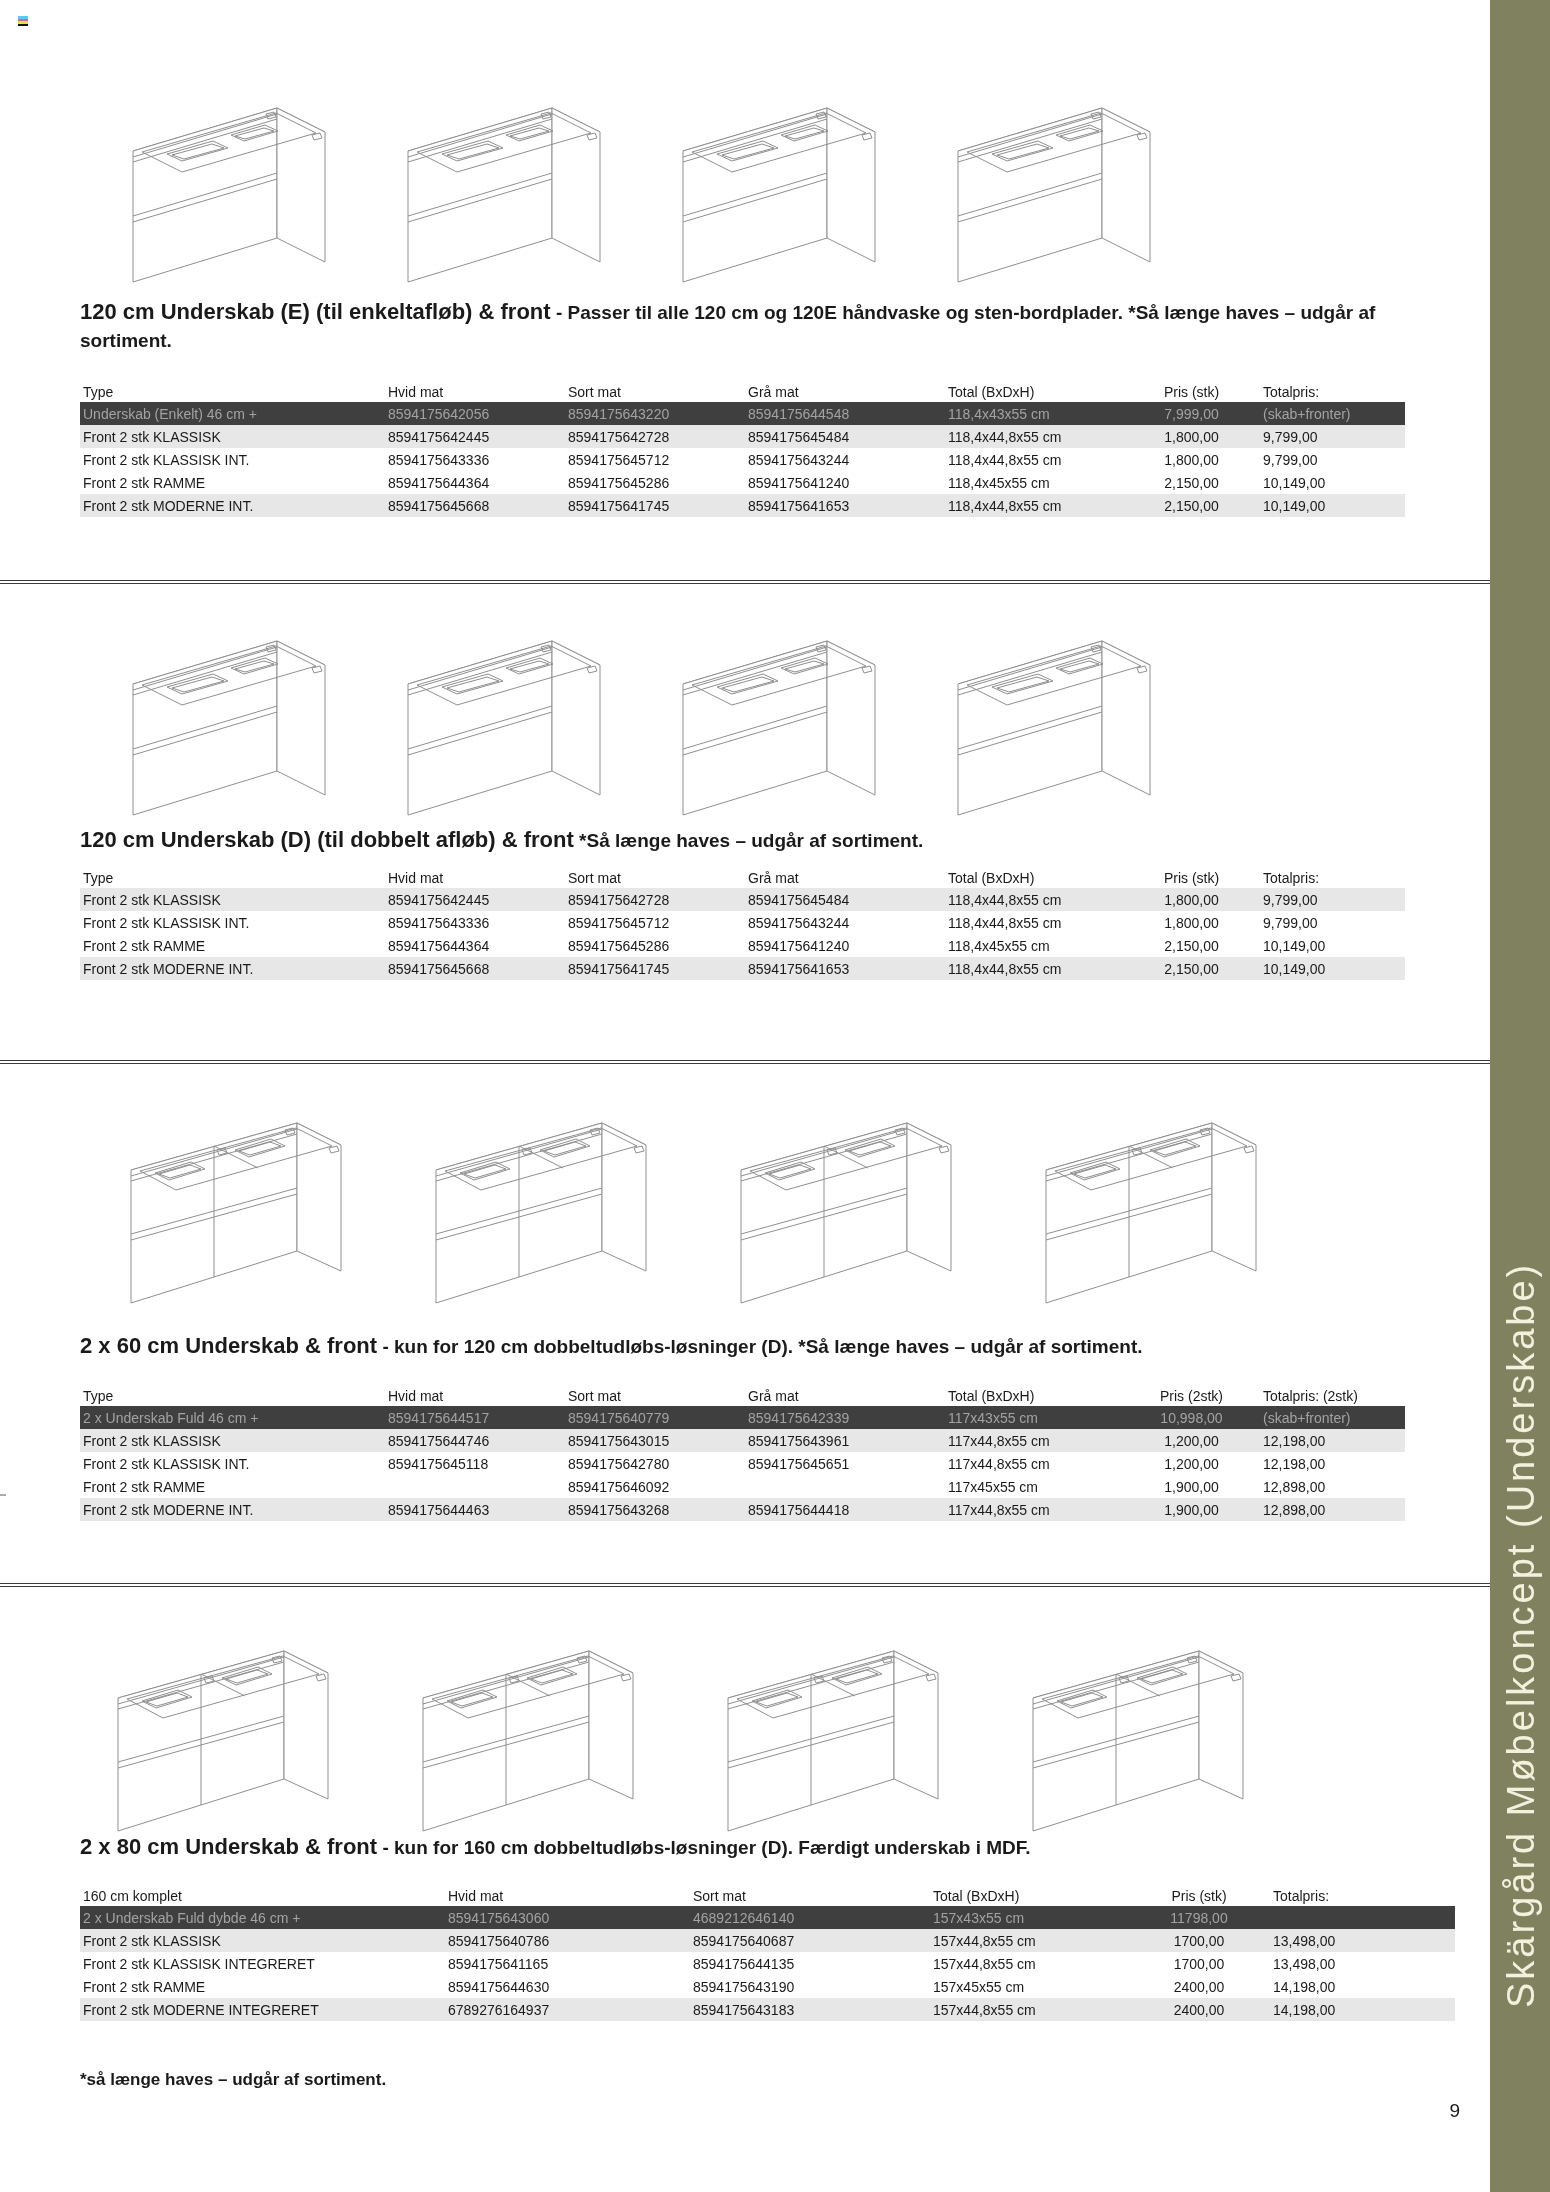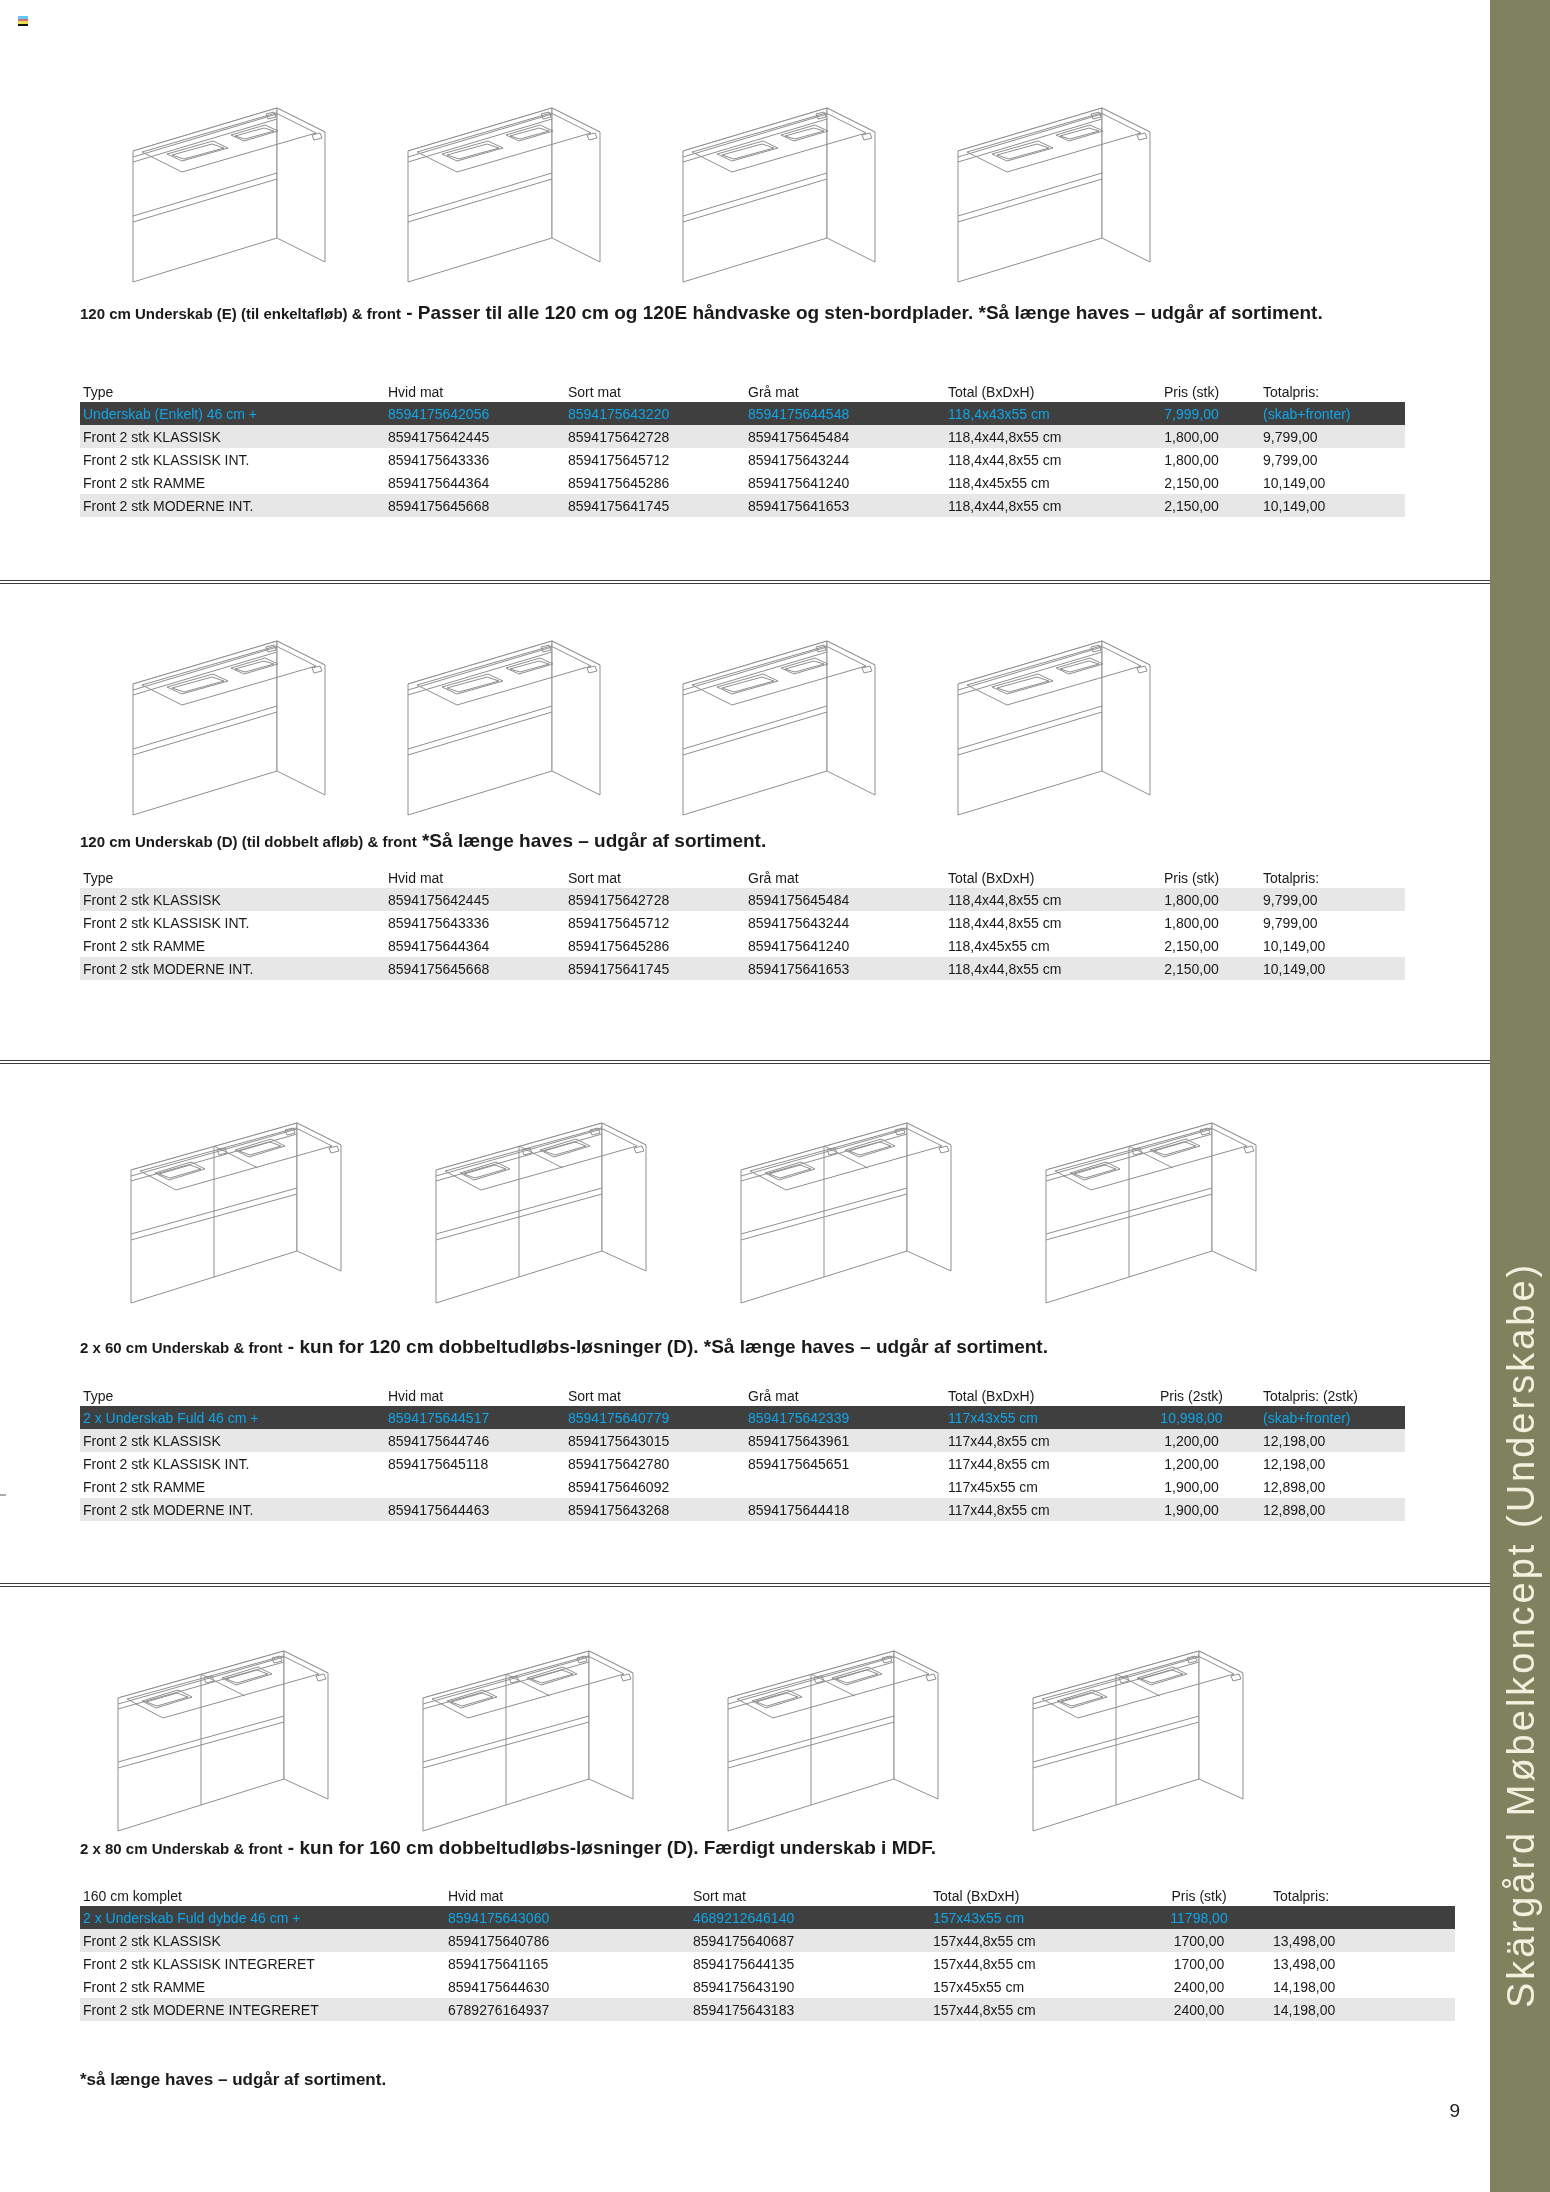--- a/index.html
+++ b/index.html
@@ -22,29 +22,29 @@
   
   .separator { position:absolute; left:0; width:1490px; height:4px;
     border-top:1.5px solid #3d3d3d; border-bottom:1.5px solid #3d3d3d; background:#fff; }
 
   
   .illus-row { position:absolute; display:flex; gap:60px; }
   .illus-row svg { display:block; }
 
   
   .sec-heading { position:absolute; left:80px; width:1355px; font-weight:normal; line-height:26px; }
-  .hb { font-weight:bold; font-size:15px; }
+  .hb { font-weight:bold; font-size:22px; }
   .hr { font-weight:bold; font-size:19px; }
 
   
   table.price { position:absolute; left:80px; border-collapse:collapse; table-layout:fixed; font-size:14px; }
   table.price th, table.price td { font-weight:normal; text-align:left; white-space:nowrap; overflow:hidden;
     height:23px; padding:0 4px 0 3px; vertical-align:middle; line-height:1; }
   table.price th { height:26px; vertical-align:bottom; padding-bottom:3px; }
-  table.price tr.dark { background:var(--row-dark); color:#0ea5e9; }
+  table.price tr.dark { background:var(--row-dark); color:#a3a3a3; }
   table.price tr.gray { background:var(--row-gray); }
   table.price .num { text-align:center; padding-right:20px; }
   
   table.cols7 { width:1325px; }
   table.cols7 th:nth-child(1){width:305px} table.cols7 th:nth-child(2){width:180px}
   table.cols7 th:nth-child(3){width:180px} table.cols7 th:nth-child(4){width:200px}
   table.cols7 th:nth-child(5){width:195px} table.cols7 th:nth-child(6){width:120px}
   table.cols7 th:nth-child(7){width:145px}
   
   table.cols6 { width:1375px; }

